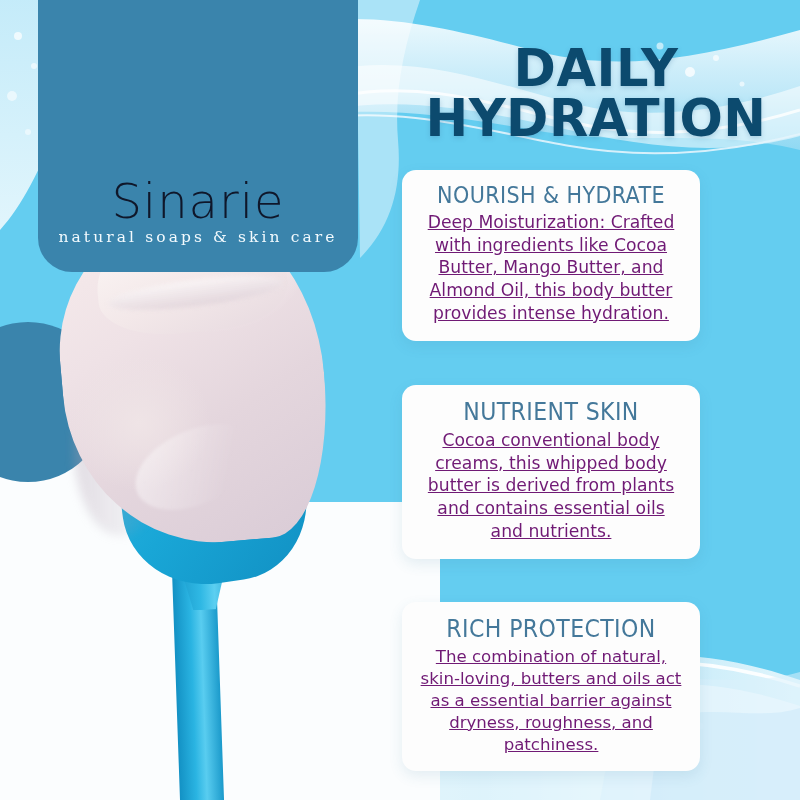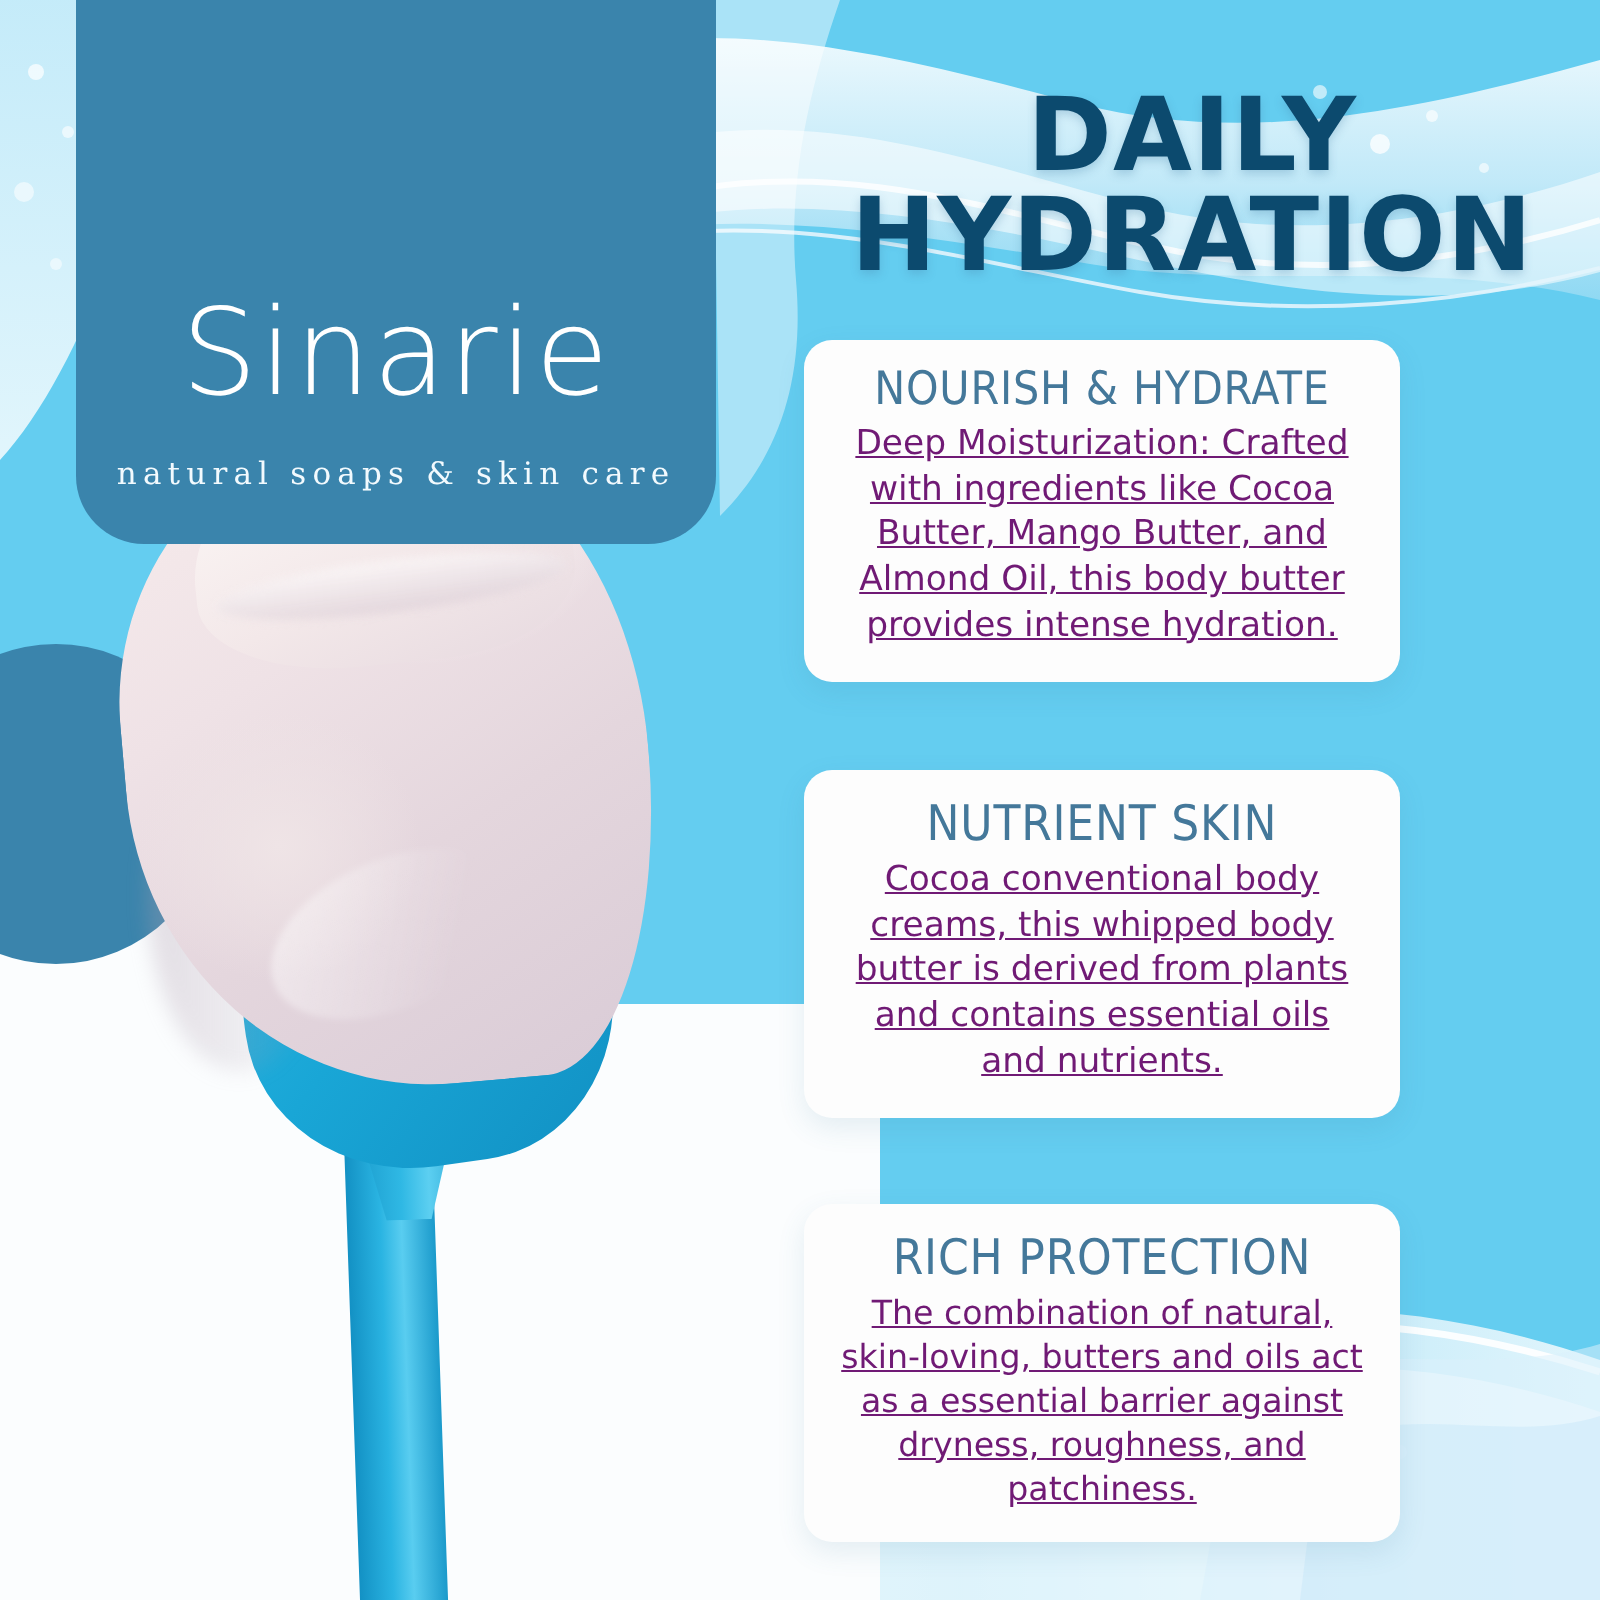--- a/index.html
+++ b/index.html
@@ -32,27 +32,27 @@
 
   
   .logo-panel {
     position:absolute; left:38px; top:-40px; width:320px; height:312px;
     background:#3a84ac; border-radius:34px;
     display:flex; flex-direction:column;
     align-items:center; justify-content:flex-end;
     padding-bottom:26px;
   }
   .brand-name {
-    color:#ffffff; font-size:60px; line-height:0.96;
+    color:#0f172a; font-size:48px; line-height:0.96;
     font-weight:300; letter-spacing:1px;
     font-family:"DejaVu Sans", sans-serif;
   }
   .brand-tagline {
     color:#f2fafe; font-size:15.5px; letter-spacing:3.1px;
-    margin-top:21px; white-space:nowrap;
+    margin-top:4px; white-space:nowrap;
     font-family:"DejaVu Serif", serif;
   }
 
   .teal-circle {
     position:absolute; left:-52px; top:322px;
     width:160px; height:160px; border-radius:50%;
     background:#3a84ac;
   }
   .blue-block {
     position:absolute; left:300px; top:398px;

